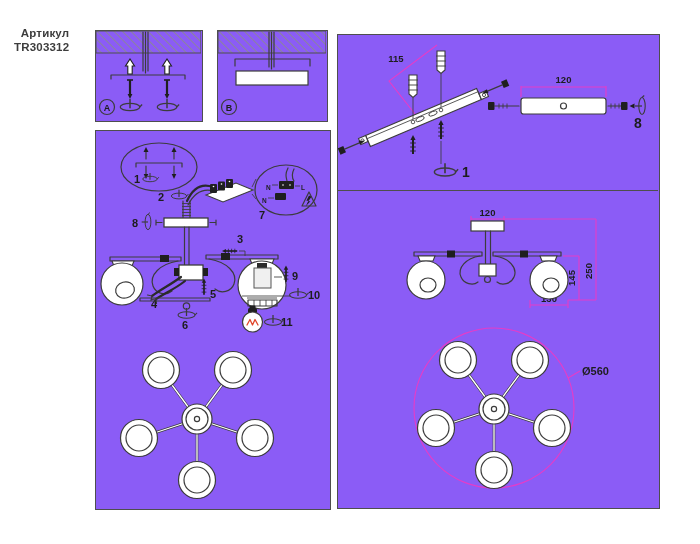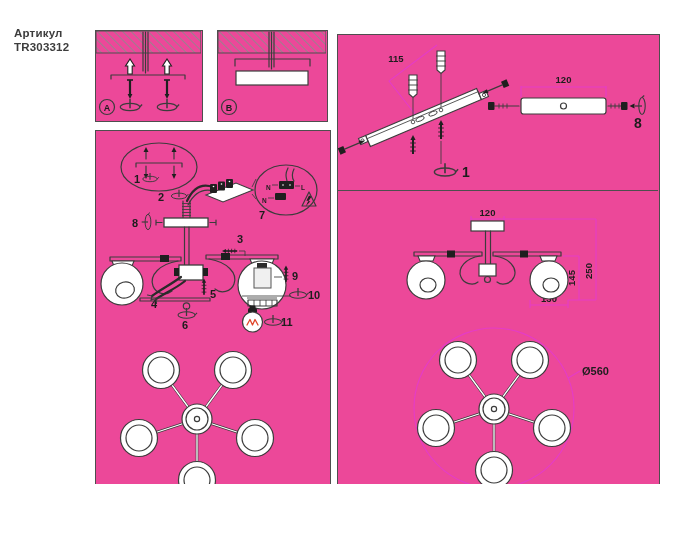--- a/index.html
+++ b/index.html
@@ -1,19 +1,19 @@
 <!DOCTYPE html>
 <html style="--accent: #e53cc8; --line: #3c3c3c; --filament: #e0452a;"><head>
 <meta charset="utf-8">
 <style>
   :root{ --accent:#e53cc8; --line:#3c3c3c; --filament:#e0452a; }
   html,body{margin:0;padding:0;background:#fff;}
-  .canvas{position:relative;width:700px;height:484px;background:#fff;overflow:hidden;
-          font-family:"Liberation Sans",sans-serif;}
-  .box{position:absolute;border:1.5px solid #4e4e4e;background:#ec4899;box-sizing:border-box;}
+  .canvas{position:relative;width:700px;height:544px;background:#fff;overflow:hidden;
+          font-family:"Liberation Sans",sans-serif;text-align:right;}
+  .box{position:absolute;border:1.5px solid #4e4e4e;background:#8b5cf6;box-sizing:border-box;}
   .article{position:absolute;left:14px;top:26px;font-size:11.5px;font-weight:700;
            color:#3d3d3d;line-height:1.25;letter-spacing:.2px;}
   svg{display:block;}
   .ln{stroke:var(--line);stroke-width:1.2;fill:none;stroke-linecap:round;stroke-linejoin:round;}
   .lnt{stroke:var(--line);stroke-width:.85;fill:none;}
   .ln2{stroke:#2a2a2a;stroke-width:2.2;fill:none;stroke-linecap:round;}
   .wht{fill:#fff;}
   .dk{fill:#1f1f1f;stroke:none;}
   .mg{stroke:var(--accent);stroke-width:1.1;fill:none;}
   text{font-family:"Liberation Sans",sans-serif;font-weight:700;fill:#1d1d1d;stroke:none;}

